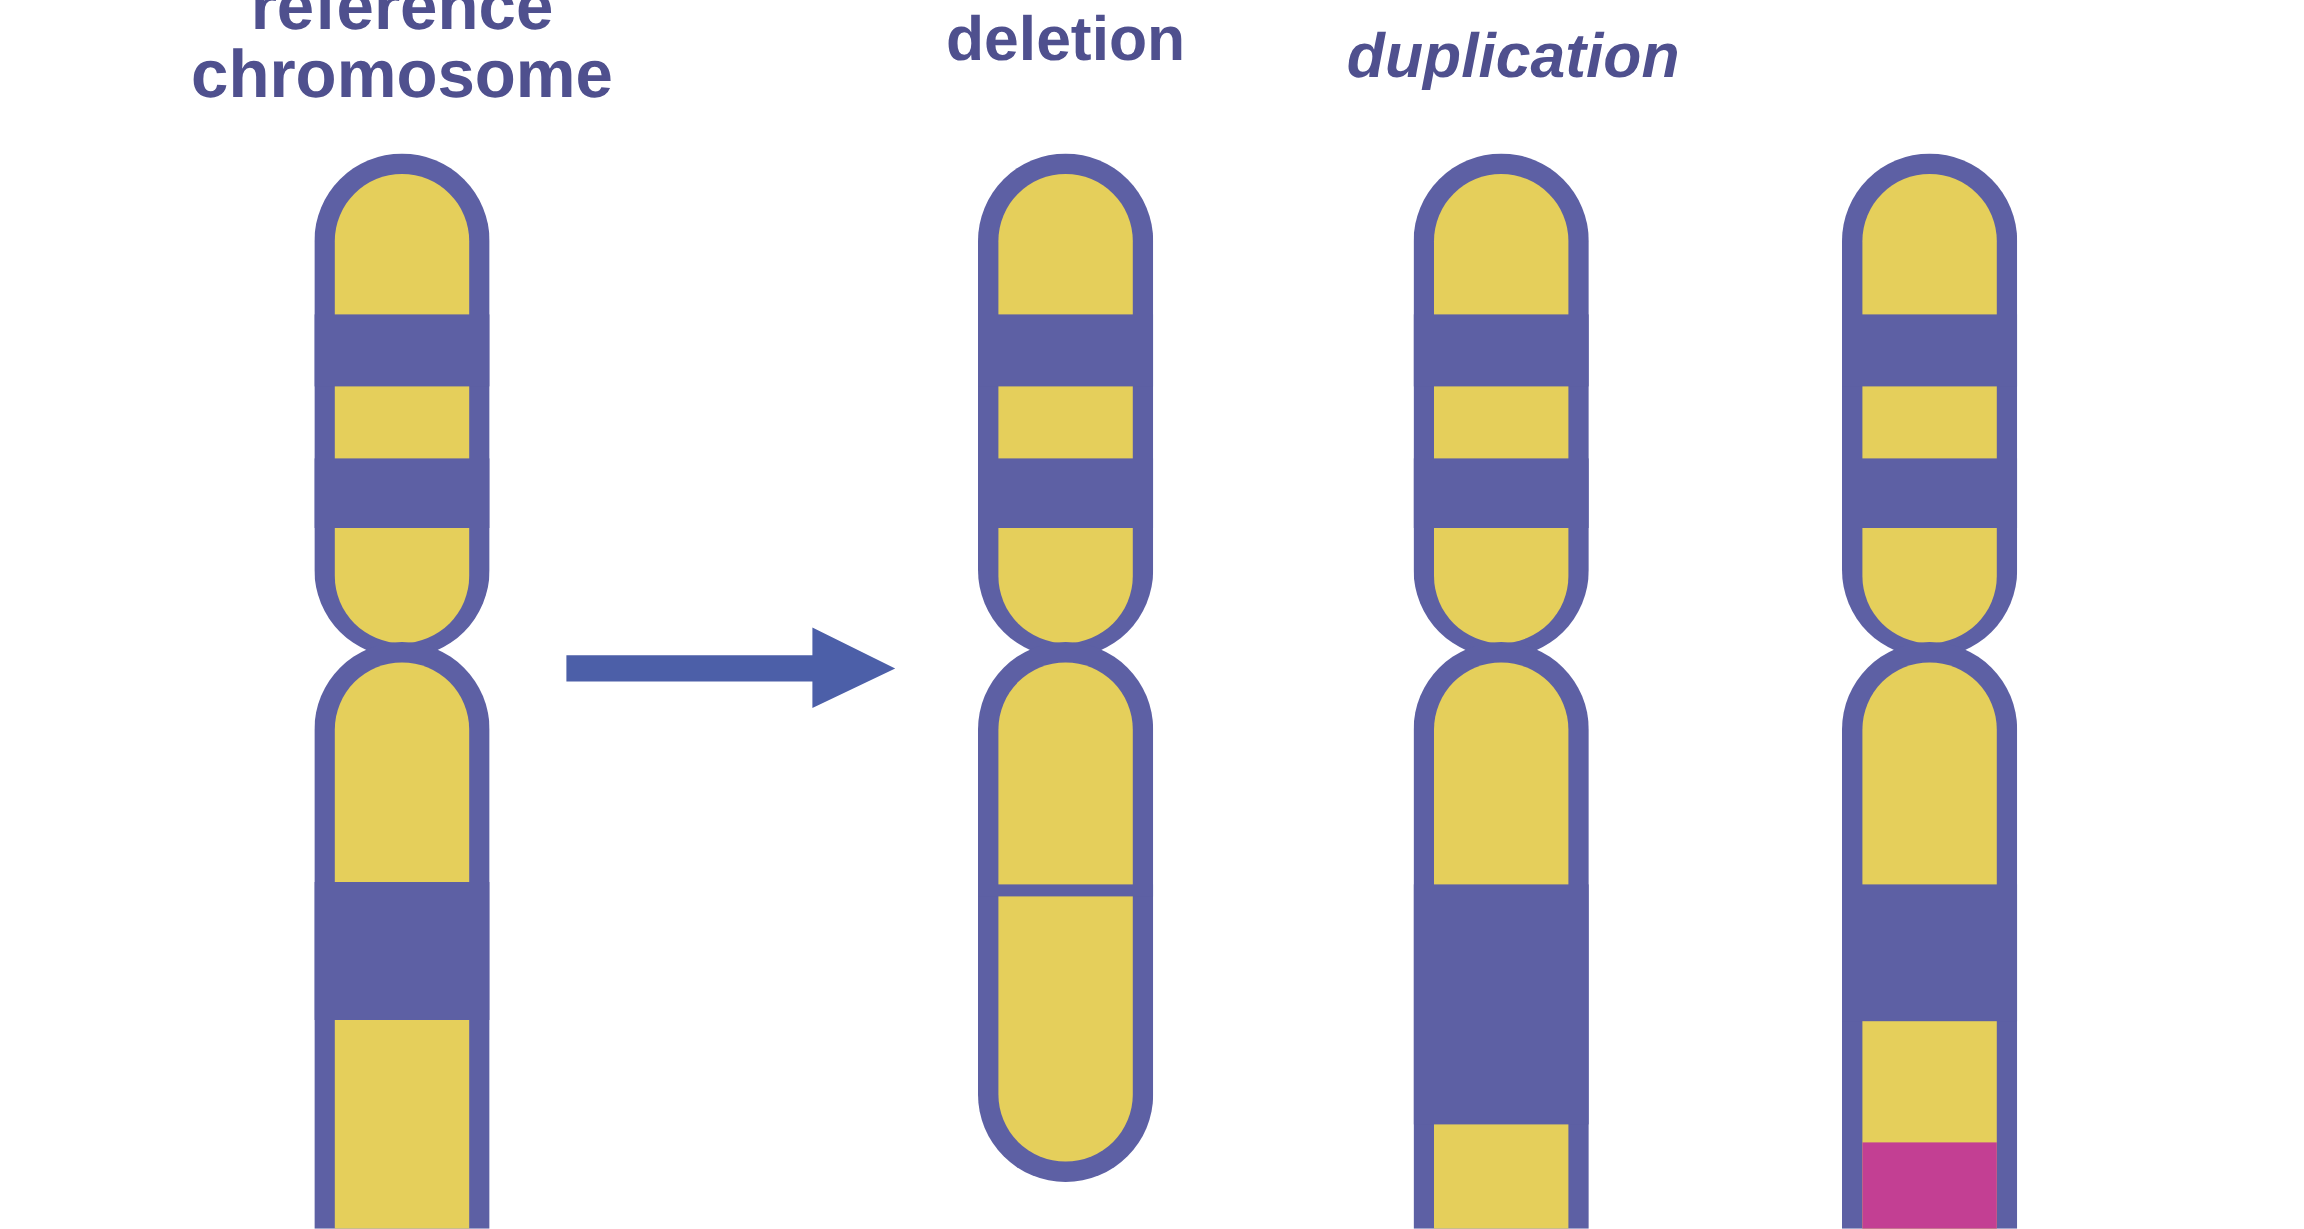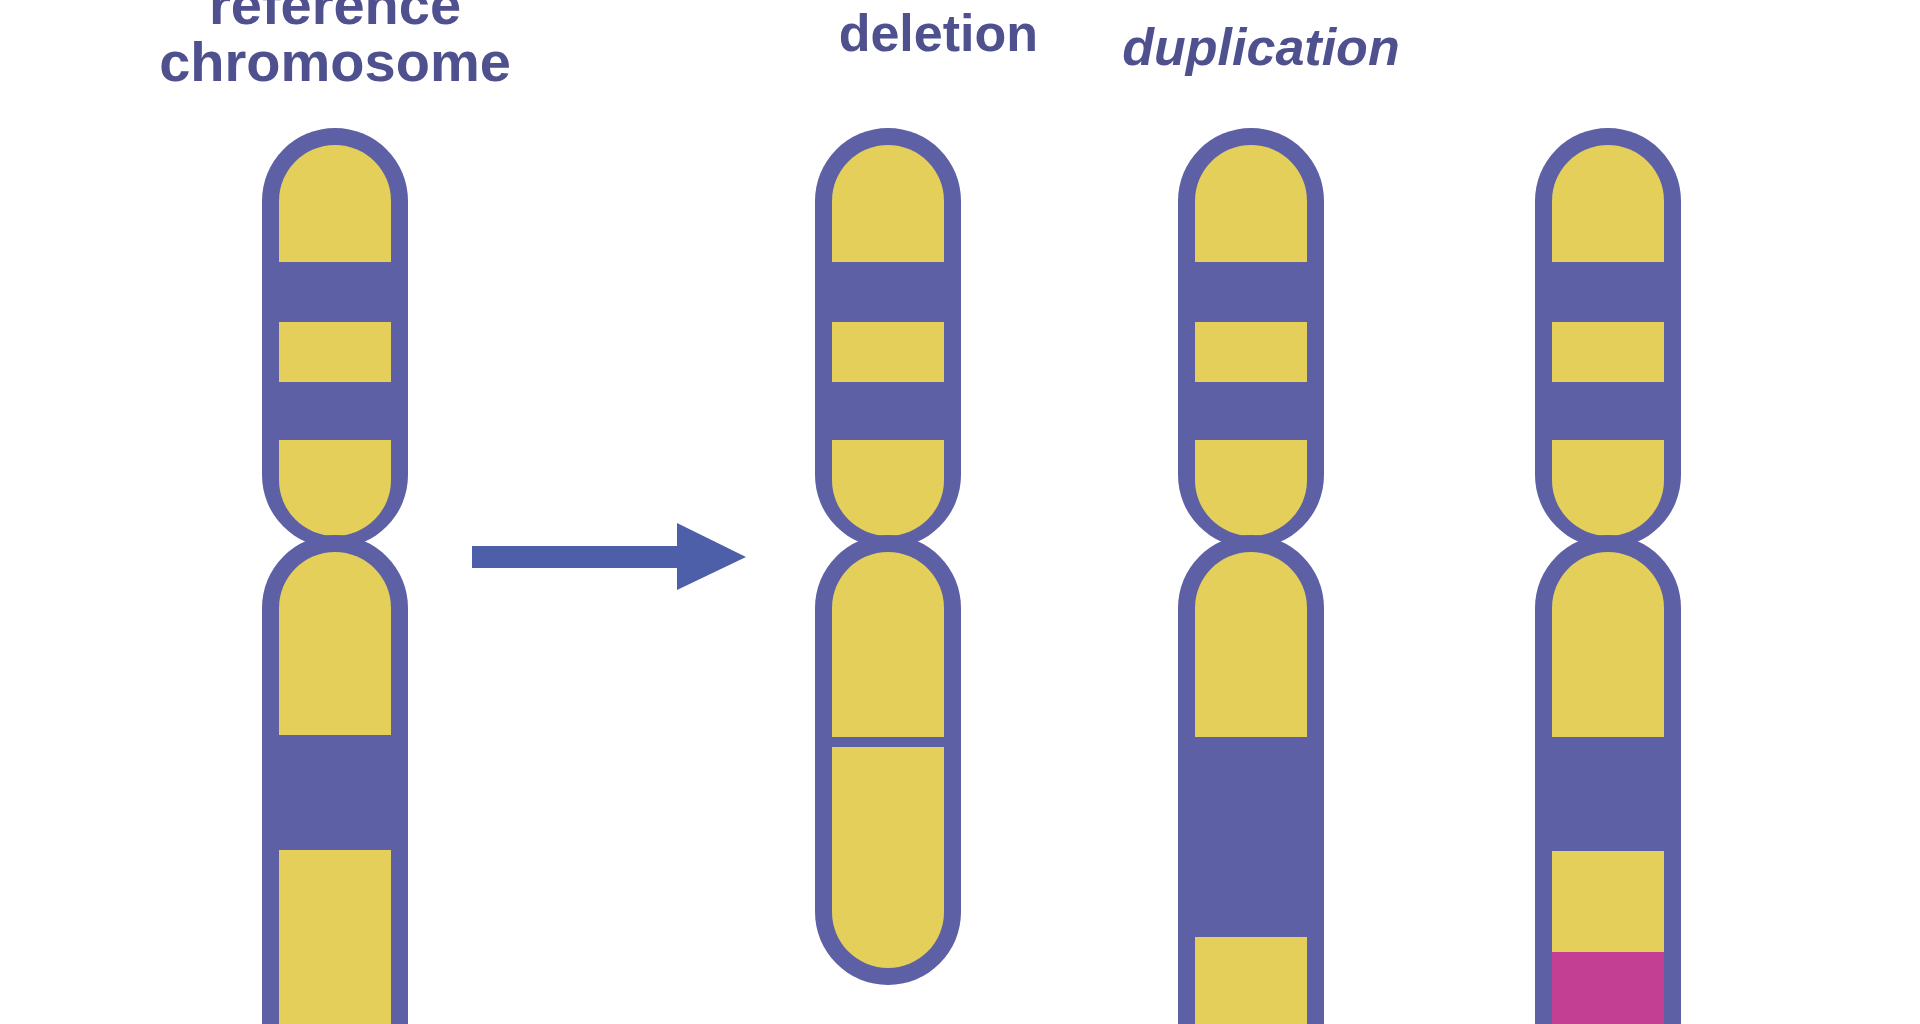--- a/index.html
+++ b/index.html
@@ -13,21 +13,21 @@
   .chrom-label{
     position:absolute;
     color:var(--label-text,#4f508e);
     font-weight:bold;
     text-align:center;
     white-space:pre-line;
     line-height:1.0;
     letter-spacing:0px;
   }
   .label-reference{left:105px;top:-24px;width:460px;font-size:56px;line-height:57px;}
-  .label-deletion{left:738px;top:7px;width:300px;font-size:52px;text-align:right;}
+  .label-deletion{left:738px;top:7px;width:300px;font-size:52px;}
   .label-duplication{left:1091px;top:21px;width:340px;font-size:52px;font-style:italic;}
   .label-insertion{left:1458px;top:21px;width:300px;font-size:52px;}
   .chromosome{position:absolute;top:128px;}
   .arrow-svg{position:absolute;left:460px;top:505px;}
   .pu{fill:var(--chromosome-purple,#5d60a4);}
   .ye{fill:var(--band-yellow,#e5cf5b);}
   .pk{fill:var(--insert-pink,#c33f93);}
   .ar{fill:var(--arrow-blue,#4c5fa8);}
 </style>
 </head>

